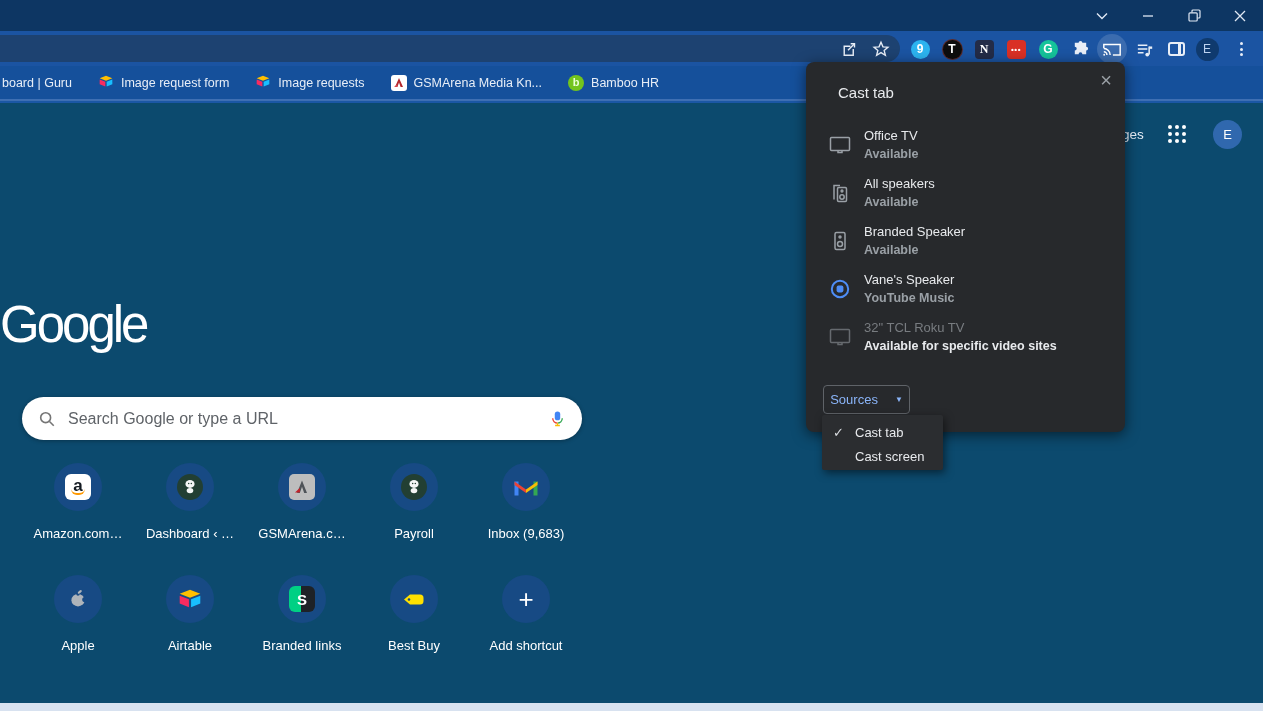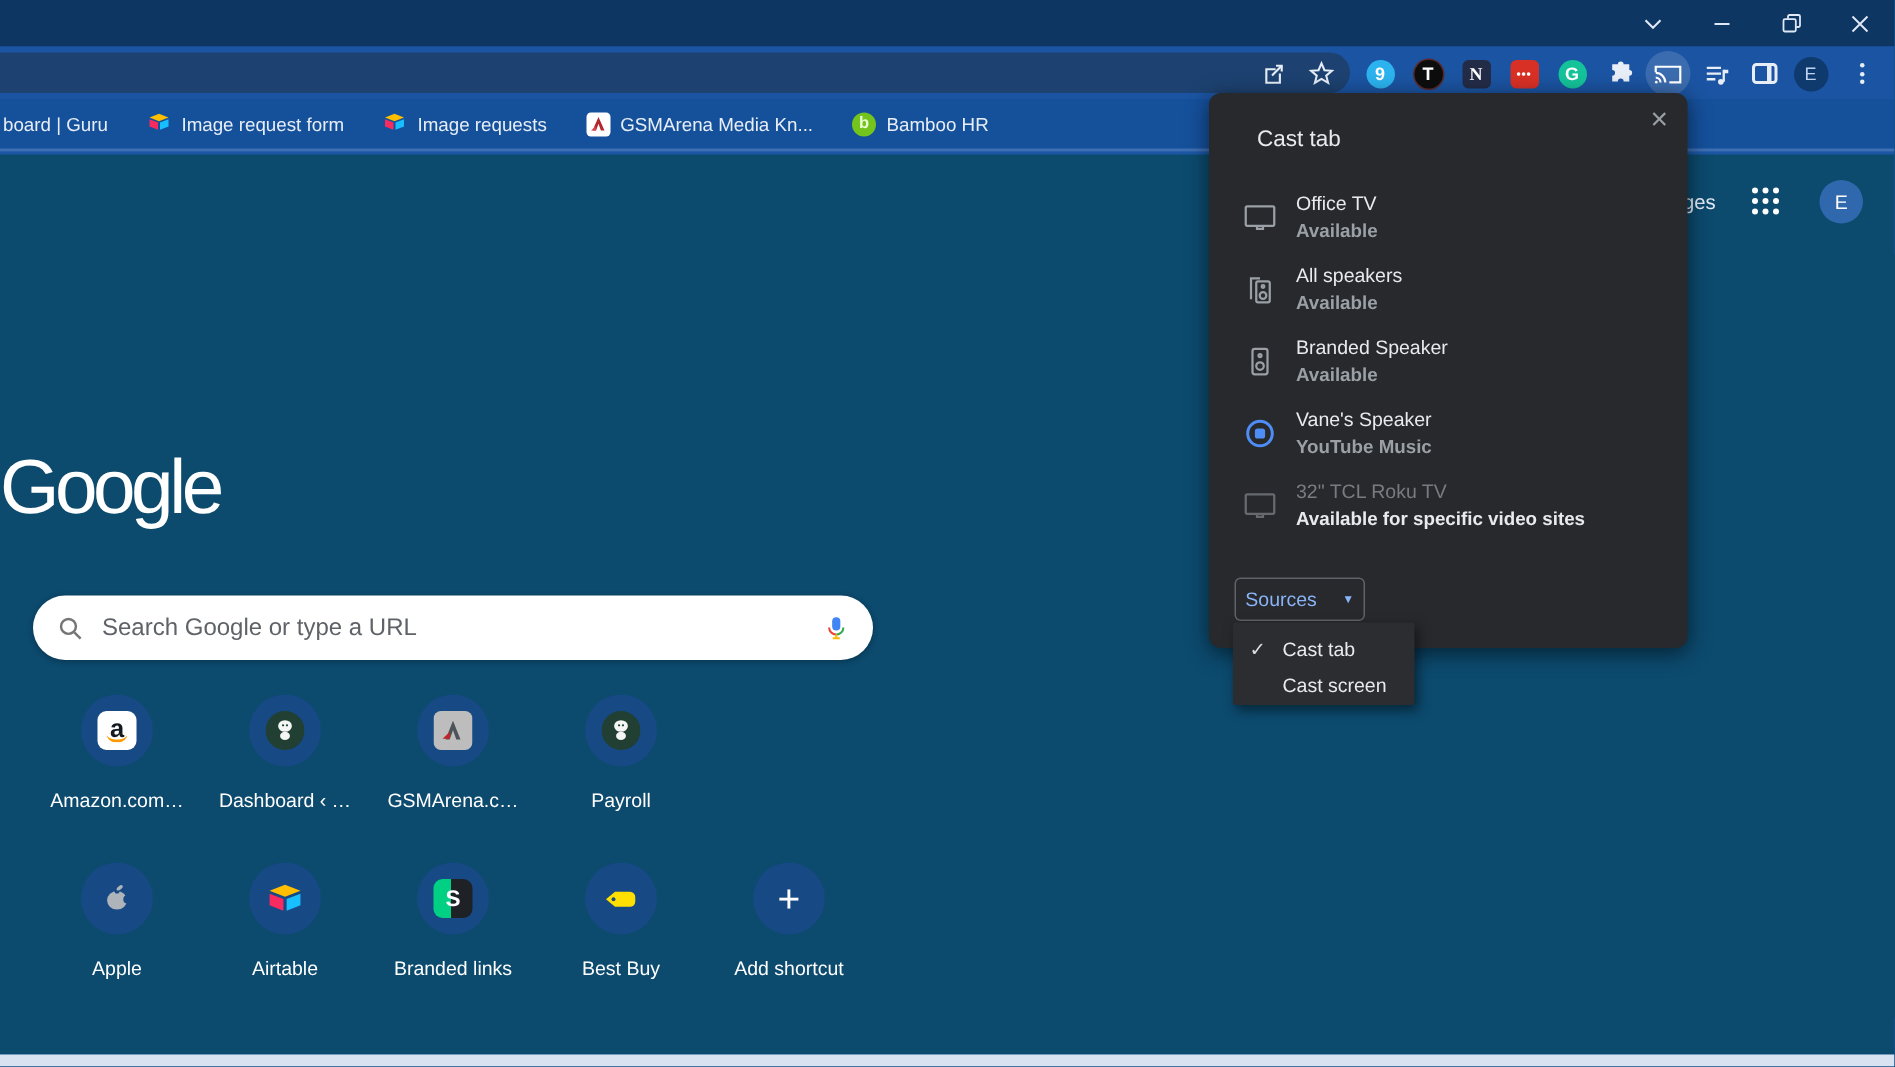--- a/index.html
+++ b/index.html
@@ -300,20 +300,33 @@
             <circle cx="13" cy="13" r="13" fill="#223f33"></circle>
             <ellipse cx="13" cy="10" rx="4.6" ry="3.9" fill="#f4f6f5"></ellipse>
             <ellipse cx="13" cy="16.6" rx="3.3" ry="2.7" fill="#f4f6f5"></ellipse>
             <circle cx="11.7" cy="9.5" r="0.75" fill="#223f33"></circle>
                 <circle cx="14.3" cy="9.5" r="0.75" fill="#223f33"></circle>
           </svg>
         </span>
           </div>
         <div class="sc-label">Payroll</div>
       </div>
+      <div class="sc-tile">
+        <div class="sc-circle">
+            <span style="display:inline-flex">
+          <svg width="26" height="21" viewBox="0 0 26 20">
+            <rect x="1.5" y="4" width="4" height="14" fill="#4285f4"></rect>
+            <rect x="20.5" y="4" width="4" height="14" fill="#34a853"></rect>
+            <polygon points="24.5,4 24.5,7.5 13,15.5 13,12" fill="#fbbc04"></polygon>
+            <polygon points="1.5,4 1.5,7.5 13,15.5 13,12" fill="#ea4335"></polygon>
+          </svg>
+        </span>
+          </div>
+        <div class="sc-label">Inbox (9,683)</div>
+      </div>
     </div>
     <div class="sc-row">
       <div class="sc-tile">
         <div class="sc-circle">
             <span style="display:inline-flex">
           <svg width="24" height="24" viewBox="0 0 24 24">
             <ellipse cx="12" cy="13.2" rx="6.6" ry="6.2" fill="#aeb4ba"></ellipse>
             <circle cx="12" cy="7" r="1.7" fill="#174a84"></circle>
             <circle cx="18.9" cy="12.6" r="2.7" fill="#174a84"></circle>
             <ellipse cx="13.8" cy="4.9" rx="2.4" ry="1.2" fill="#aeb4ba" transform="rotate(-38 13.8 4.9)"></ellipse>

